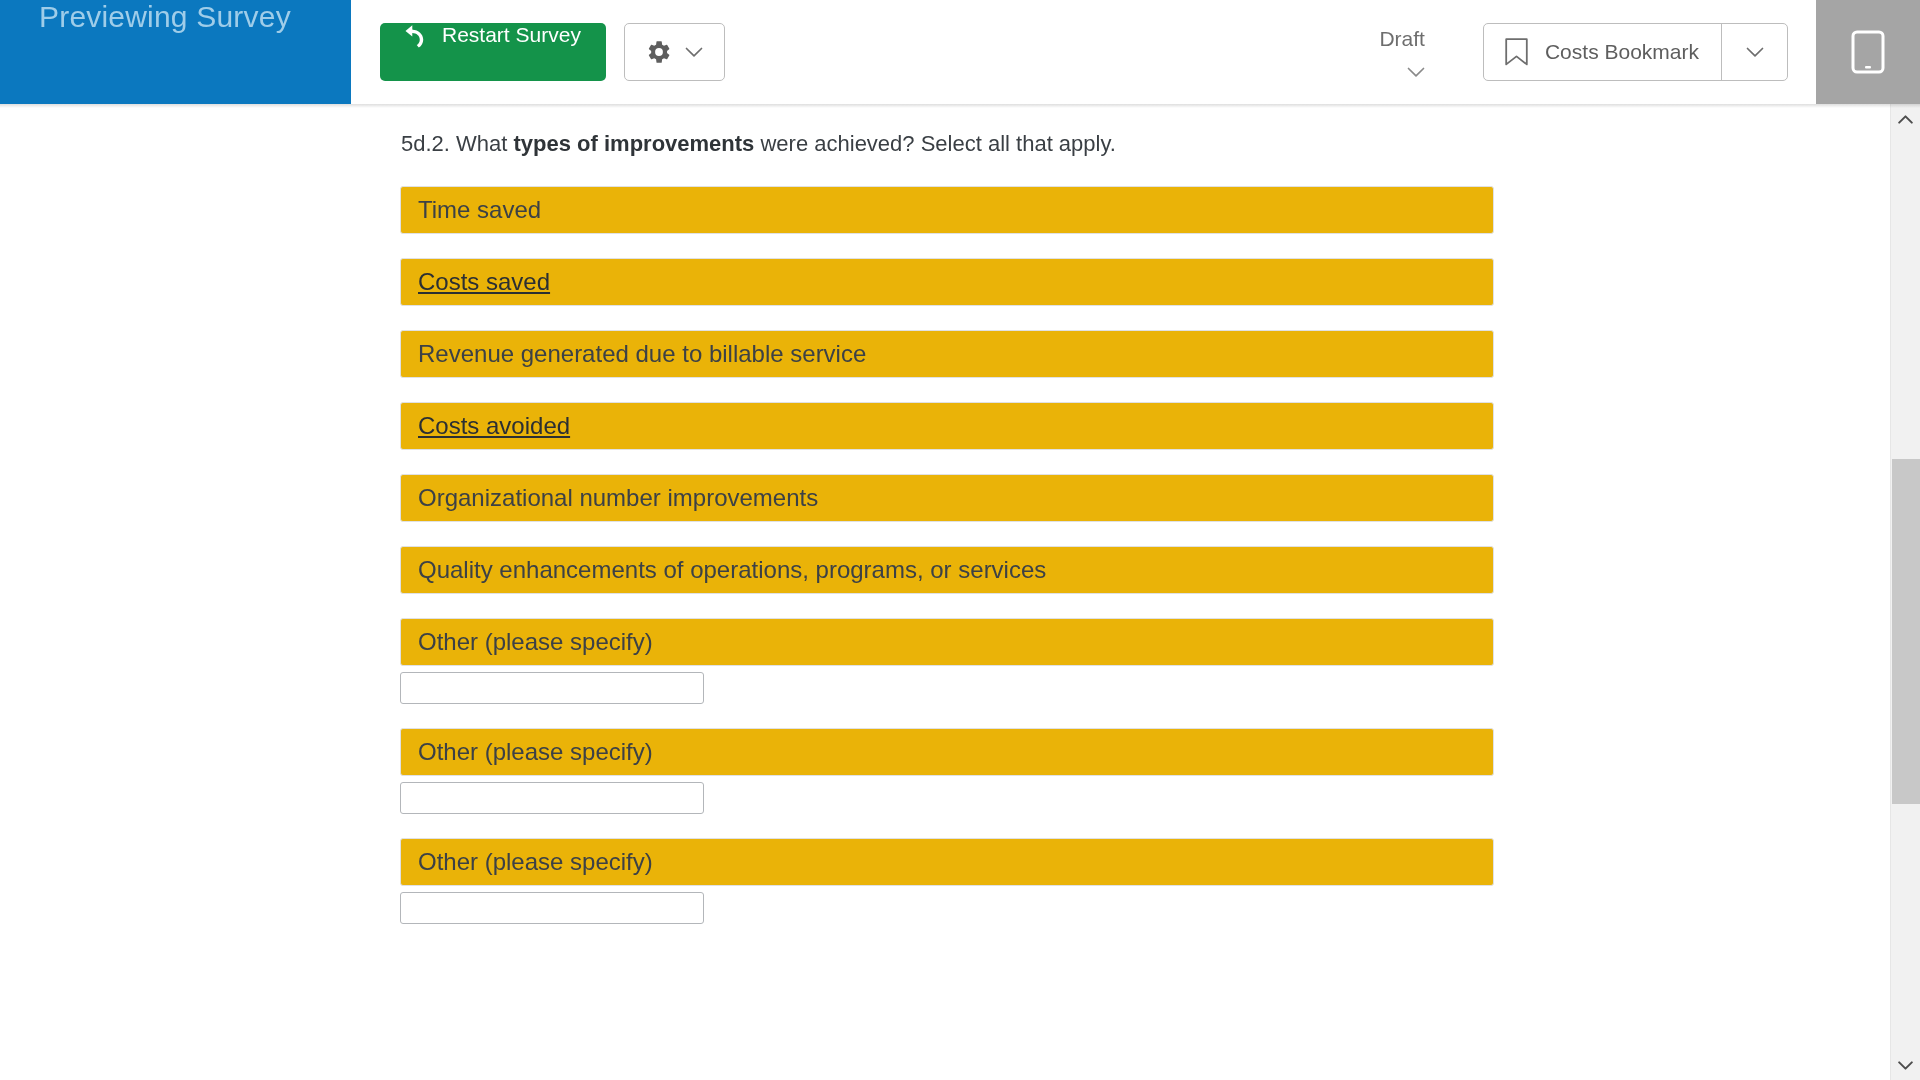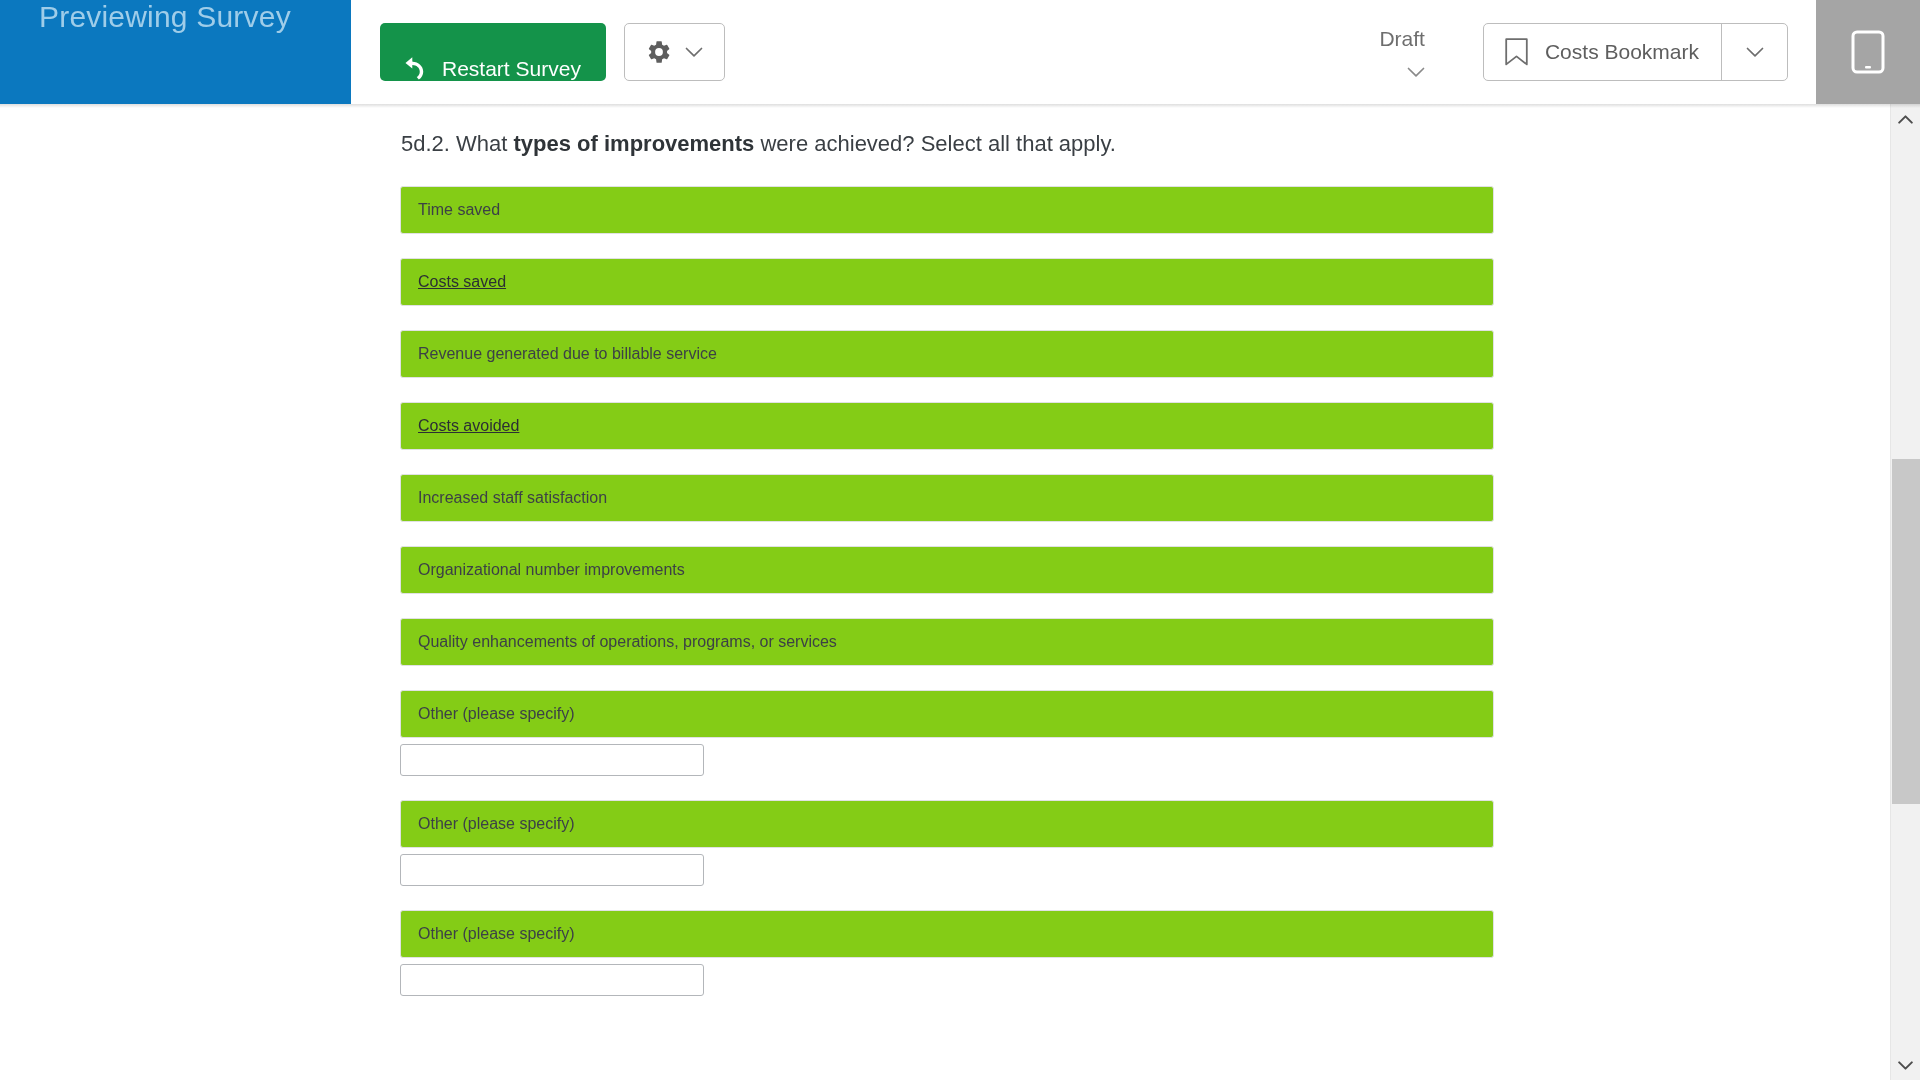--- a/index.html
+++ b/index.html
@@ -45,21 +45,21 @@
   .toolbar {
     flex: 1;
     display: flex; align-items: center;
     padding-left: 29px;
     padding-right: 28px;
     height: 104px;
     position: relative;
   }
 
   .btn-restart {
-    display: flex; align-items: flex-end; gap: 14px;
+    display: flex; align-items: flex-start; gap: 14px;
     background: #14934A;
     border: none; border-radius: 5px;
     height: 58px;
     padding: 0 25px 0 22px;
     color: #ffffff;
     font-size: 21px;
     font-family: "Liberation Sans", sans-serif;
     cursor: pointer;
     white-space: nowrap;
   }
@@ -153,28 +153,28 @@
     padding-left: 1px;
     margin-bottom: 26px;
     white-space: nowrap;
   }
   .question b { font-weight: 700; color: #2F3438; }
 
   .options { width: 1094px; }
 
   .opt {
     height: 48px;
-    background: #84cc16;
+    background: #eab308;
     border: 1px solid #E0E1E3;
     border-radius: 3px;
     display: flex; align-items: center;
     padding-left: 17px;
     margin-bottom: 24px;
     cursor: pointer;
-    font-size: 16px;
+    font-size: 24px;
     color: #3C4146;
   }
   .opt.hoverish .opt-label {
     text-decoration: underline;
     color: #2B2F33;
   }
   .opt.with-input { margin-bottom: 0; }
 
   .opt-input {
     display: block;
@@ -306,23 +306,20 @@
         <div class="opt hoverish">
           <span class="opt-label">Costs saved</span>
         </div>
         <div class="opt">
           <span class="opt-label">Revenue generated due to billable service</span>
         </div>
         <div class="opt hoverish">
           <span class="opt-label">Costs avoided</span>
         </div>
         <div class="opt">
-          <span class="opt-label">Increased staff satisfaction</span>
-        </div>
-        <div class="opt">
           <span class="opt-label">Organizational number improvements</span>
         </div>
         <div class="opt">
           <span class="opt-label">Quality enhancements of operations, programs, or services</span>
         </div>
         <div class="opt with-input">
           <span class="opt-label">Other (please specify)</span>
         </div>
         <input type="text" class="opt-input" style="">
         <div class="opt with-input">

